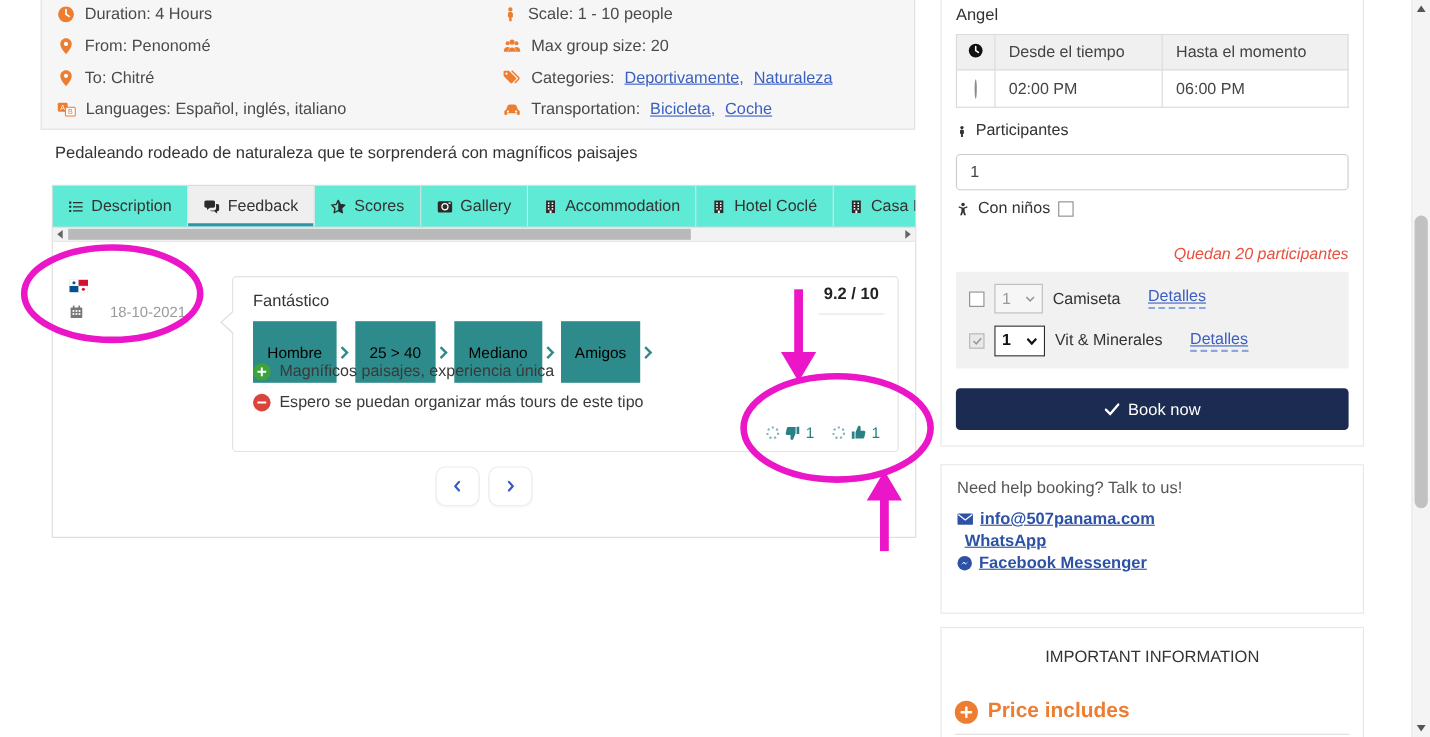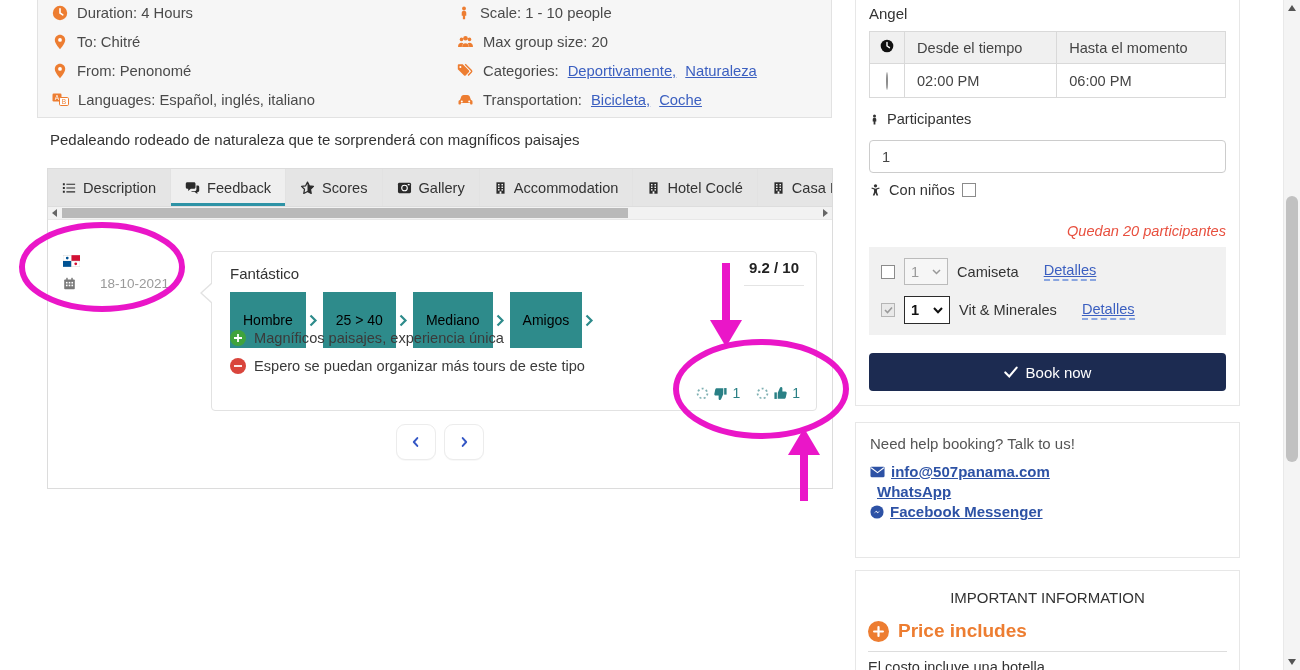--- a/index.html
+++ b/index.html
@@ -14,21 +14,21 @@
   .dcol{position:absolute;top:3px}
   .dcol.c1{left:14px}.dcol.c2{left:419px}
   .drow{height:29px;display:flex;align-items:center;gap:9px;font-size:14.8px;color:#4a4a4a;white-space:nowrap}
   a.blue-link{color:#3B5FC0;text-decoration:underline;cursor:pointer}
 
   .desc-line{position:absolute;left:50px;top:131px;font-size:15px;color:#333}
 
   
   .tabs-panel{position:absolute;left:47px;top:168px;width:786px;height:321px;
               border:1px solid #dcdcdc;background:#fff;box-sizing:border-box}
-  .tab-bar{display:flex;height:37px;background:#e5e5e5;border-bottom:1px solid #ddd;overflow:hidden}
+  .tab-bar{display:flex;height:37px;background:#5eead4;border-bottom:1px solid #ddd;overflow:hidden}
   .tab{display:flex;align-items:center;gap:7px;padding:0 14px;font-size:14.6px;color:#333;
        border-right:1px solid #e2e2e2;cursor:pointer;white-space:nowrap;flex:0 0 auto}
   .tab.active{background:#efefef;box-shadow:inset 0 -3px 0 #2E93A6}
   .hscroll{position:relative;height:12px;background:#f2f2f2;border-bottom:1px solid #e8e8e8}
   .hs-arrow{position:absolute;top:0;width:13px;height:12px;display:flex;align-items:center;justify-content:center;cursor:pointer}
   .hs-left{left:0}.hs-right{right:0}
   .tri{width:0;height:0;border-style:solid}
   .tri-left{border-width:4px 5px 4px 0;border-color:transparent #666 transparent transparent}
   .tri-right{border-width:4px 0 4px 5px;border-color:transparent transparent transparent #666}
   .hs-thumb{position:absolute;left:14px;top:1px;width:566px;height:10px;background:#b9b9b9;cursor:pointer}
@@ -91,21 +91,21 @@
 
   .help{left:855px;top:422px;width:385px;height:136px;padding:12px 14px}
   .help-title{font-size:15px;color:#555}
   .help-links{margin-top:11px;display:flex;flex-direction:column;gap:3px}
   .hlink{display:flex;gap:6px;align-items:center;font-weight:bold;color:#2D52A5;font-size:15px;
          text-decoration:underline;cursor:pointer}
   .hlink.indent{padding-left:7px}
 
   .important{left:855px;top:570px;width:385px;height:105px;padding:10px 12px;overflow:hidden}
   .imp-heading{text-align:center;font-size:15px;color:#333;margin-top:8px}
-  .price-row{display:flex;gap:9px;align-items:center;margin-top:14px}
+  .price-row{display:flex;gap:9px;align-items:center;margin-top:30px}
   .plus-big{width:21px;height:21px;border-radius:50%;background:#ED7D31;display:flex;align-items:center;justify-content:center}
   .price-title{color:#ED7D31;font-weight:bold;font-size:19px}
   .imp-hr{border:none;border-top:1px solid #ddd;margin:9px 0 7px}
   .imp-body{font-size:14.6px;color:#333}
 
   
   .vscroll{position:absolute;right:0;top:0;width:17px;height:670px;background:#f4f4f4;border-left:1px solid #e9e9e9;box-sizing:border-box}
   .vs-up,.vs-down{position:absolute;left:4px;width:0;height:0;border-style:solid;cursor:pointer}
   .vs-up{top:5px;border-width:0 4.5px 6px 4.5px;border-color:transparent transparent #555 transparent}
   .vs-down{bottom:5px;border-width:6px 4.5px 0 4.5px;border-color:#555 transparent transparent transparent}
@@ -129,30 +129,30 @@
           </span>
         <span>Duration: 4 Hours</span>
       </div>
       <div class="drow">
         <span class="icon">
           <svg width="16" height="16" viewBox="0 0 16 16">
               <path d="M8 .8C5.1.8 2.8 3.1 2.8 6c0 3.9 5.2 9.2 5.2 9.2S13.2 9.9 13.2 6C13.2 3.1 10.9.8 8 .8z" fill="#ED7D31"></path>
               <circle cx="8" cy="5.9" r="1.9" fill="#fff"></circle>
             </svg>
           </span>
-        <span>To: Chitré</span>
+        <span>From: Penonomé</span>
       </div>
       <div class="drow">
         <span class="icon">
           <svg width="16" height="16" viewBox="0 0 16 16">
               <path d="M8 .8C5.1.8 2.8 3.1 2.8 6c0 3.9 5.2 9.2 5.2 9.2S13.2 9.9 13.2 6C13.2 3.1 10.9.8 8 .8z" fill="#ED7D31"></path>
               <circle cx="8" cy="5.9" r="1.9" fill="#fff"></circle>
             </svg>
           </span>
-        <span>From: Penonomé</span>
+        <span>To: Chitré</span>
       </div>
       <div class="drow">
         <span class="icon">
           <svg width="17" height="15" viewBox="0 0 17 15">
               <rect x="0.5" y="1.5" width="9" height="8" rx="1.2" fill="#ED7D31"></rect>
               <text x="5" y="8" font-size="6.5" fill="#fff" text-anchor="middle" font-family="sans-serif">A</text>
               <rect x="7.5" y="5.5" width="9" height="8" rx="1.2" fill="#fff" stroke="#ED7D31"></rect>
               <text x="12" y="12" font-size="6.5" fill="#ED7D31" text-anchor="middle" font-family="sans-serif">B</text>
             </svg>
           </span>

